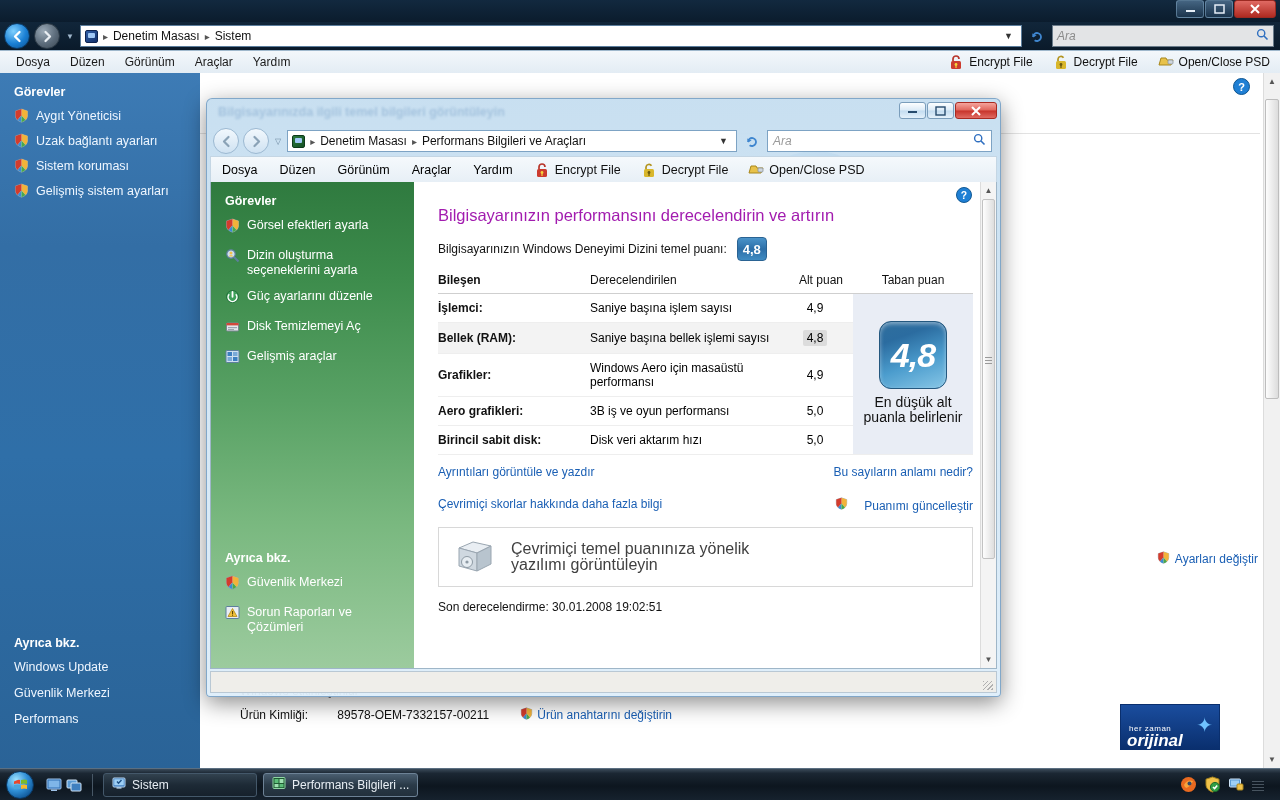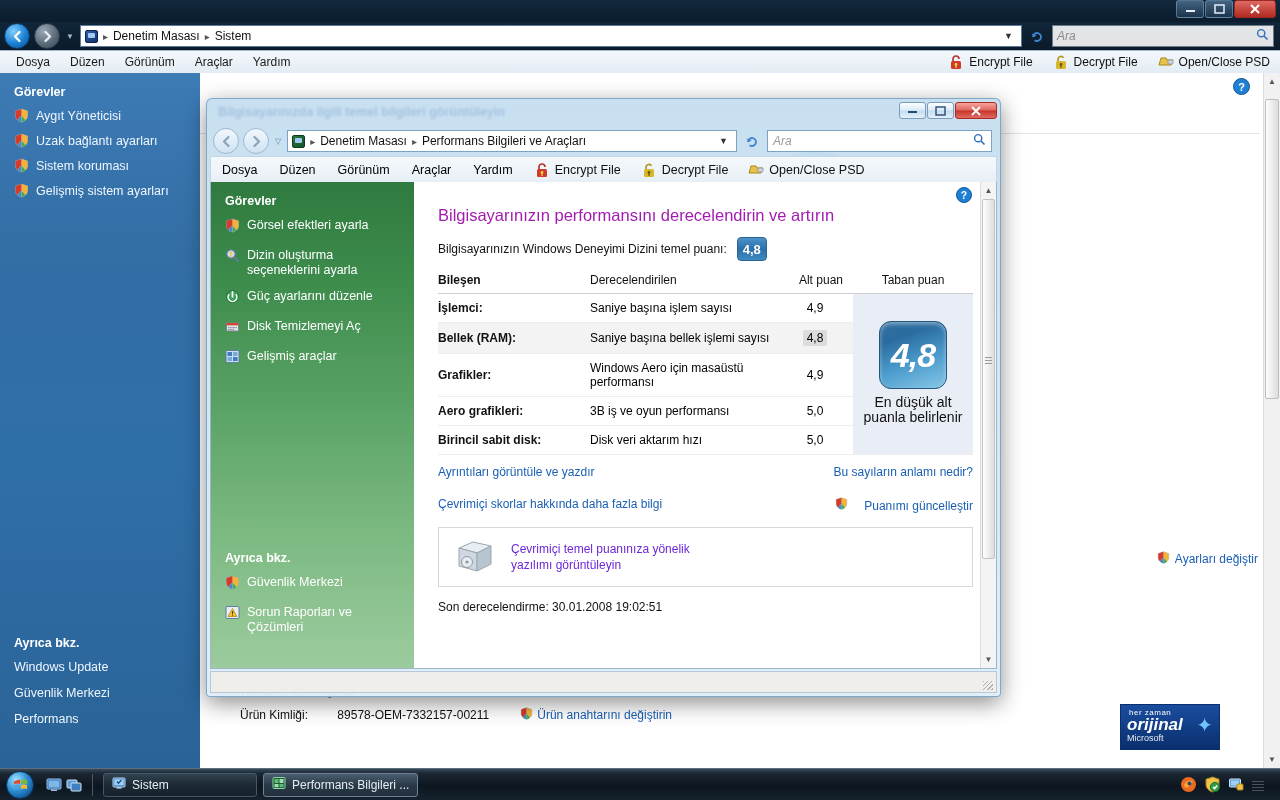--- a/index.html
+++ b/index.html
@@ -121,21 +121,21 @@
     font-family:"Liberation Serif",serif;font-style:italic;font-weight:bold;
     font-size:40px;color:#0a7a52;letter-spacing:-1px;
   }
   .help-circ{position:absolute;right:30px;top:5px;width:17px;height:17px;}
   .change-settings{position:absolute;right:22px;top:478px;display:flex;align-items:center;gap:3px;color:#1a5fb4;font-size:12px;}
   .genuine{
     position:absolute;right:60px;bottom:18px;width:100px;height:46px;
     background:linear-gradient(180deg,#1a4d9e,#0a2f6e);border:1px solid #0a2f6e;
     color:#fff;overflow:hidden;
   }
-  .genuine .g1{font-size:8px;text-align:left;padding-left:8px;padding-top:3px;letter-spacing:.5px;}
+  .genuine .g1{font-size:8px;text-align:left;padding-left:8px;padding-top:19px;letter-spacing:.5px;}
   .genuine .g2{font-size:17px;font-weight:bold;font-style:italic;padding-left:6px;line-height:16px;}
   .genuine .g3{font-size:9px;padding-left:6px;opacity:.9;}
   .genuine .star{position:absolute;right:6px;top:8px;color:#6fc3ff;font-size:20px;}
   .outer-hr{position:absolute;left:0;right:20px;top:60px;height:1px;background:#e2e2e2;}
 
   .outer-footer{position:absolute;left:40px;bottom:46px;font-size:12px;color:#111;}
   .outer-footer .l2{margin-top:9px;display:flex;align-items:center;gap:13px;}
   .outer-footer a{color:#1a5fb4;text-decoration:none;}
   .outer-scroll{
     position:absolute;right:0;top:0;bottom:0;width:17px;background:#f1f1f1;border-left:1px solid #dcdcdc;
@@ -240,21 +240,21 @@
   }
   .badge-cap{font-size:14px;color:#111;line-height:15px;padding-bottom:8px;}
   .sub-highlight{background:#dcdcdc;display:inline-block;padding:1px 4px;border-radius:2px;}
   .linkrow{display:flex;justify-content:space-between;width:535px;margin-top:10px;font-size:12px;}
   .linkrow a{color:#1a5fb4;text-decoration:none;}
   .linkrow .r{display:flex;align-items:flex-end;gap:16px;}
   .promo{
     width:535px;height:60px;border:1px solid #d8d8d8;margin-top:14px;
     display:flex;align-items:center;gap:14px;padding:0 14px;
   }
-  .promo .txt{color:#6d28d9;font-size:12px;line-height:16px;}
+  .promo .txt{color:#404040;font-size:16px;line-height:16px;}
   .lastrate{font-size:12px;color:#111;margin-top:13px;}
   .inner-scroll{
     position:absolute;right:0;top:0;bottom:0;width:16px;background:#f4f4f4;border-left:1px solid #dcdcdc;
   }
   .inner-scroll .thumb{position:absolute;left:1px;right:1px;top:17px;height:360px;background:linear-gradient(90deg,#fefefe,#dedede);border:1px solid #c2c2c2;border-radius:2px;}
   .inner-scroll .grip{position:absolute;left:4px;right:4px;top:175px;height:7px;
     background:repeating-linear-gradient(180deg,#9a9a9a 0 1px,transparent 1px 3px);}
   #inner-status{
     height:22px;margin-top:2px;background:#efeeea;border:1px solid #b9c8d4;
     position:relative;

